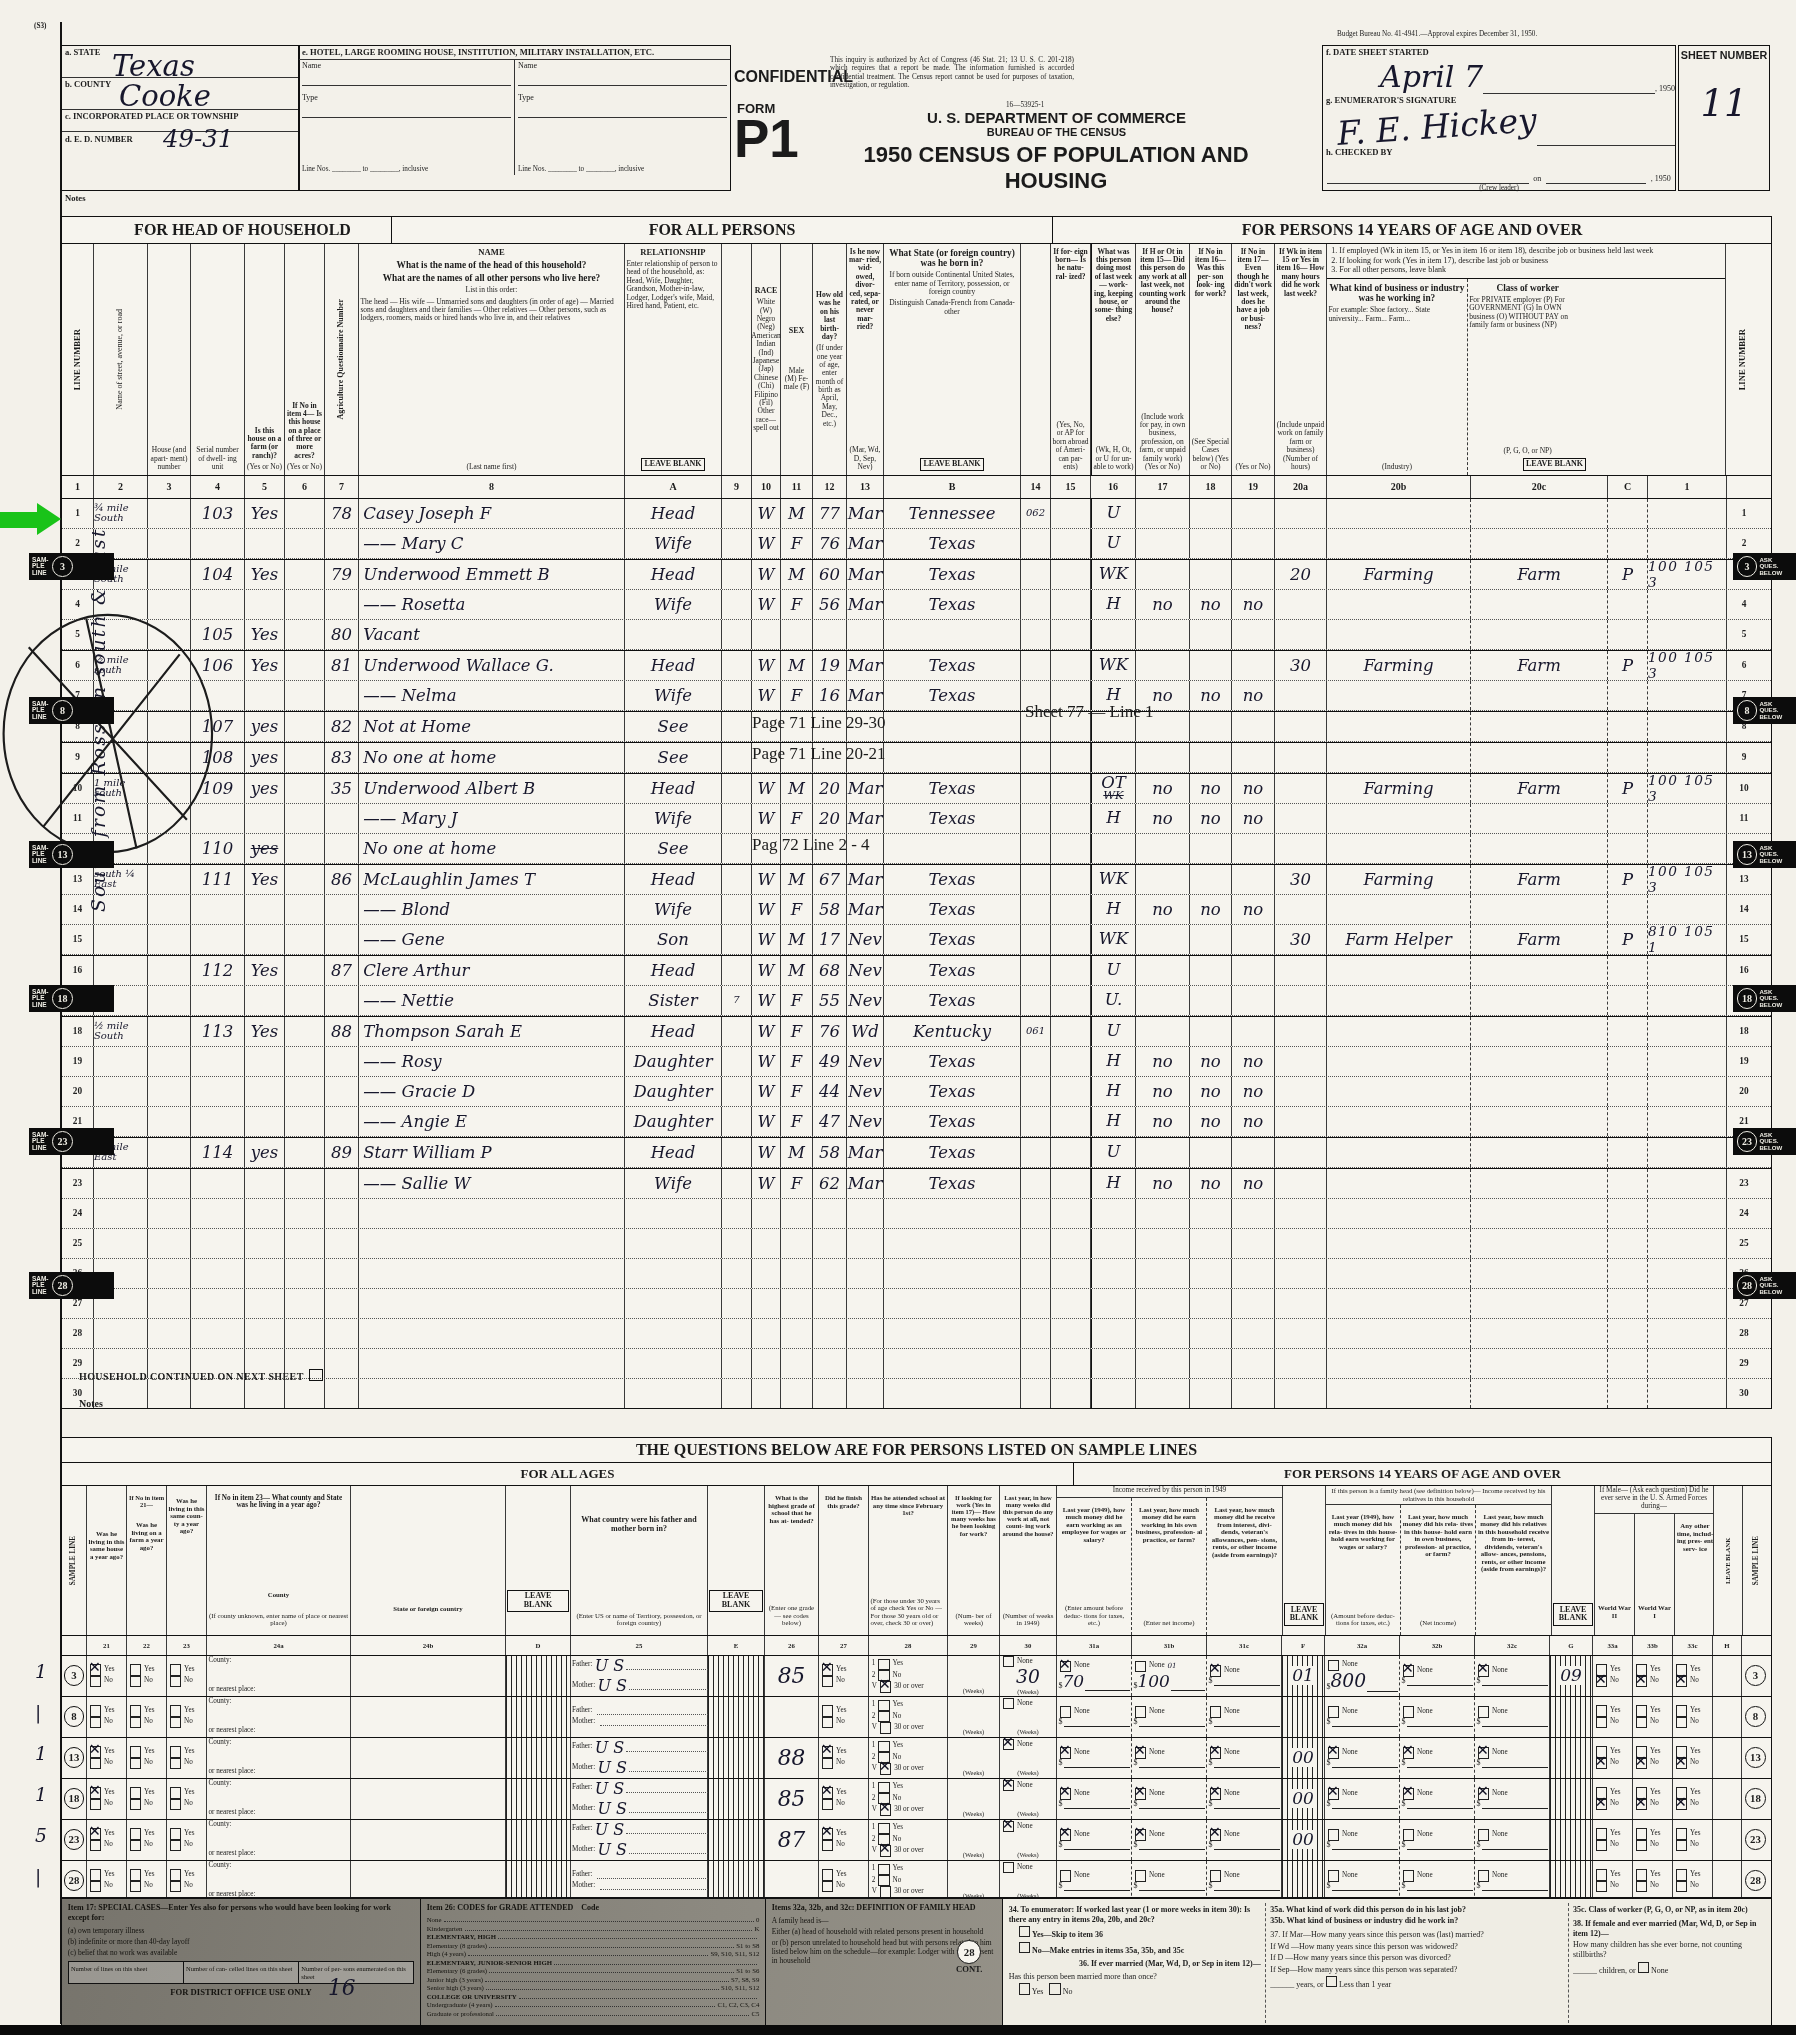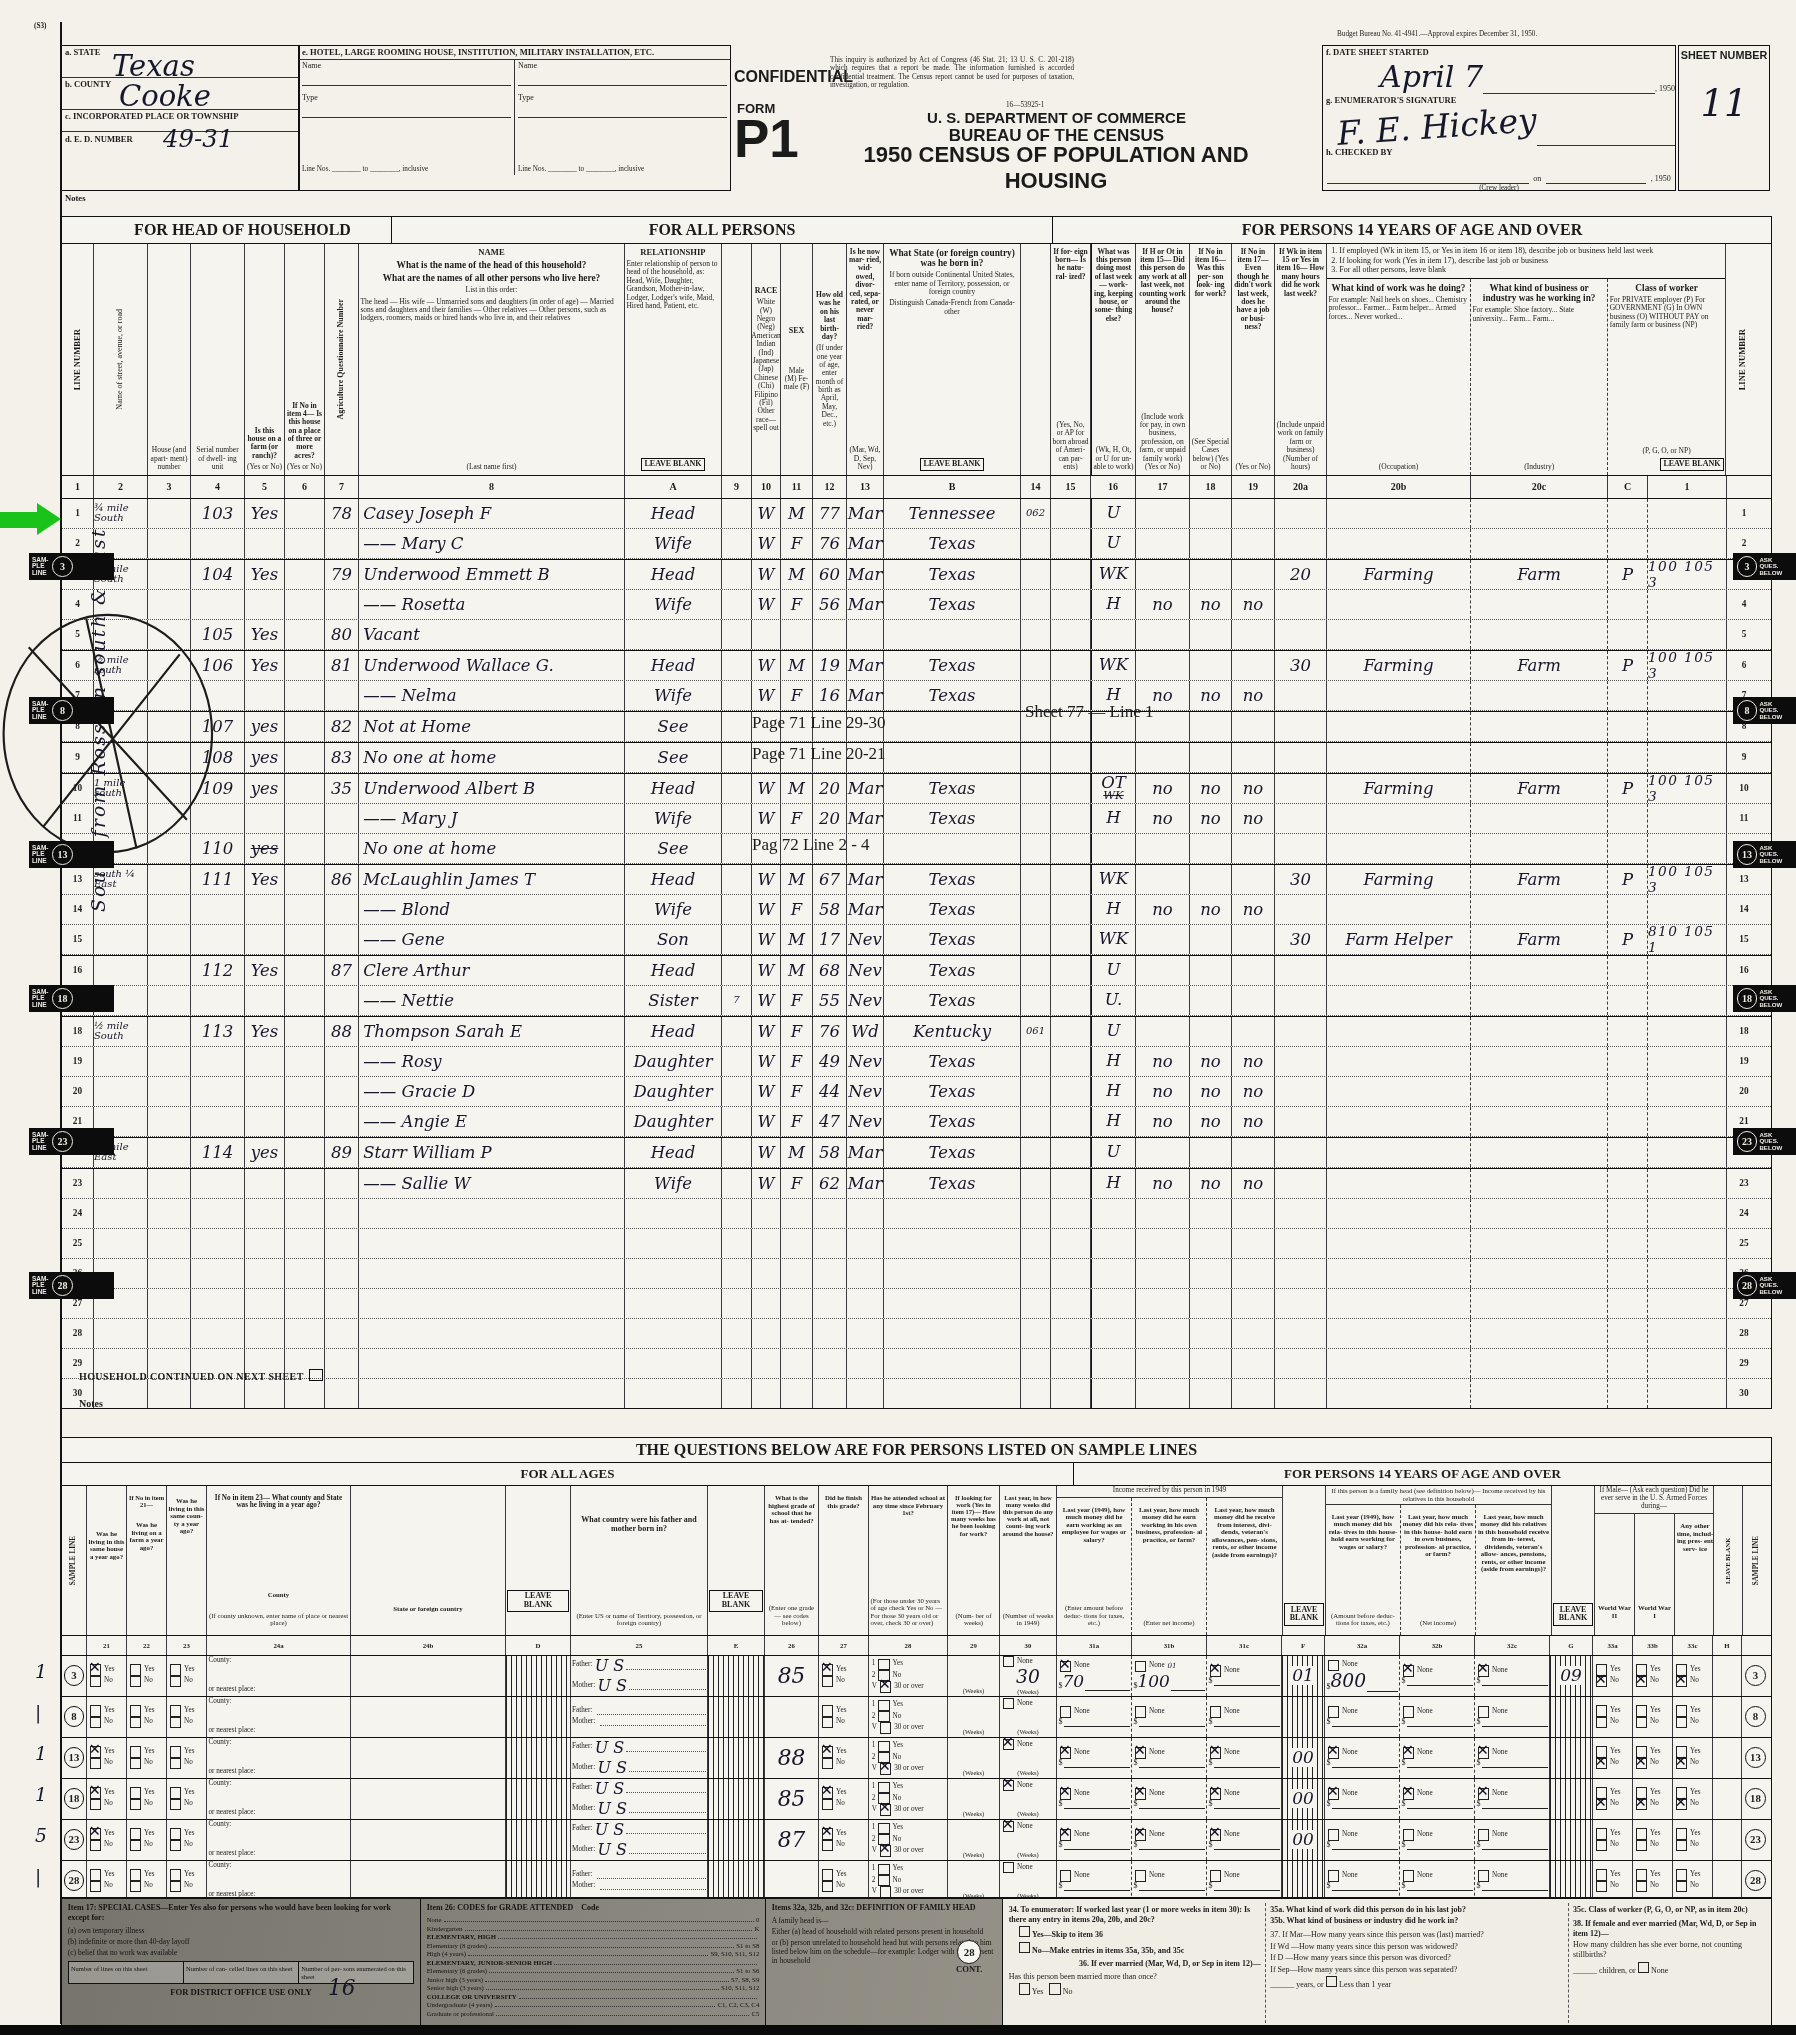--- a/index.html
+++ b/index.html
@@ -173,21 +173,21 @@
       </div>
     </div>
   </div>
 
   <div class="abs deptTitle" style="left:734px;top:68px;font-size:16px;">CONFIDENTIAL</div>
   <div class="abs tiny" style="left:830px;top:56px;width:244px;text-align:justify;">This inquiry is authorized by Act of Congress (46 Stat. 21; 13 U. S. C. 201-218) which requires that a report be made. The information furnished is accorded confidential treatment.  The Census report cannot be used for purposes of taxation, investigation, or regulation.</div>
   <div class="abs deptTitle" style="left:737px;top:101px;font-size:13px;">FORM</div>
   <div class="abs bigP1" style="left:734px;top:115px;">P1</div>
   <div class="abs tiny" style="left:1006px;top:101px;">16—53925-1</div>
   <div class="abs deptTitle ctr" style="left:841px;top:109px;width:431px;font-size:15px;">U. S. DEPARTMENT OF COMMERCE</div>
-  <div class="abs deptTitle ctr" style="left:841px;top:126px;width:431px;font-size:17px;">BUREAU OF THE CENSUS</div>
+  <div class="abs deptTitle ctr" style="left:841px;top:126px;width:431px;font-size:11px;">BUREAU OF THE CENSUS</div>
   <div class="abs deptTitle ctr" style="left:826px;top:142px;width:460px;font-size:22px;">1950 CENSUS OF POPULATION AND HOUSING</div>
 
   <div class="hdr-box" style="left:1322px;top:45px;width:352px;height:144px;">
     <div class="lbl" style="padding:1.4px 2.9px;">f. DATE SHEET STARTED</div>
     <div style="display:flex;align-items:flex-end;">
       <div class="hw" style="font-size:30px;margin-left:57px;">April 7</div>
       <div class="sigline" style="flex:1;"></div>
       <div class="small">, 1950</div>
     </div>
     <div class="lbl" style="padding:1.4px 2.9px;">g. ENUMERATOR'S SIGNATURE</div>
@@ -301,25 +301,20 @@
         <p class="b">If Wk in item 15 or Yes in item 16— How many hours did he work last week?</p>
           <p class="sp">(Include unpaid work on family farm or business) (Number of hours)</p>
       </div>
       <div class="mc hcell" style="width:399px;padding:0;">
         <div style="border-bottom:1.1px solid #111;width:100%;text-align:left;padding:2.2px 4.3px;box-sizing:border-box;">
           <p style="margin:0.7px 0;font-size:8px;">1. If employed (Wk in item 15, or Yes in item 16 or item 18), describe job or business held last week</p>
           <p style="margin:0.7px 0;font-size:8px;">2. If looking for work (Yes in item 17), describe last job or business</p>
           <p style="margin:0.7px 0;font-size:8px;">3. For all other persons, leave blank</p>
         </div>
         <div style="display:flex;flex:1;width:100%;">
-          <div class="hcell dash" style="width:144px;border-right:0.7px dashed #3a3a3a;">
-            <p class="b" style="font-size:9.3px;">What kind of work was he doing?</p>
-            <p style="text-align:left;">For example: Nail heels on shoes...  Chemistry professor...  Farmer...  Farm helper...  Armed forces...  Never worked...</p>
-            <p class="sp">(Occupation)</p>
-          </div>
           <div class="hcell dash" style="width:137px;border-right:0.7px dashed #3a3a3a;">
             <p class="b" style="font-size:9.3px;">What kind of business or industry was he working in?</p>
             <p style="text-align:left;">For example: Shoe factory...  State university...  Farm...  Farm...</p>
             <p class="sp">(Industry)</p>
           </div>
           <div class="hcell" style="width:117px;border-right:none;">
             <p class="b" style="font-size:9.3px;">Class of worker</p>
             <p style="text-align:left;">For PRIVATE employer (P)  For GOVERNMENT (G)  In OWN business (O)  WITHOUT PAY on family farm or business (NP)</p>
             <p class="sp">(P, G, O, or NP)</p>
             <p class="leaveblank" style="align-self:flex-end;">LEAVE BLANK</p>

